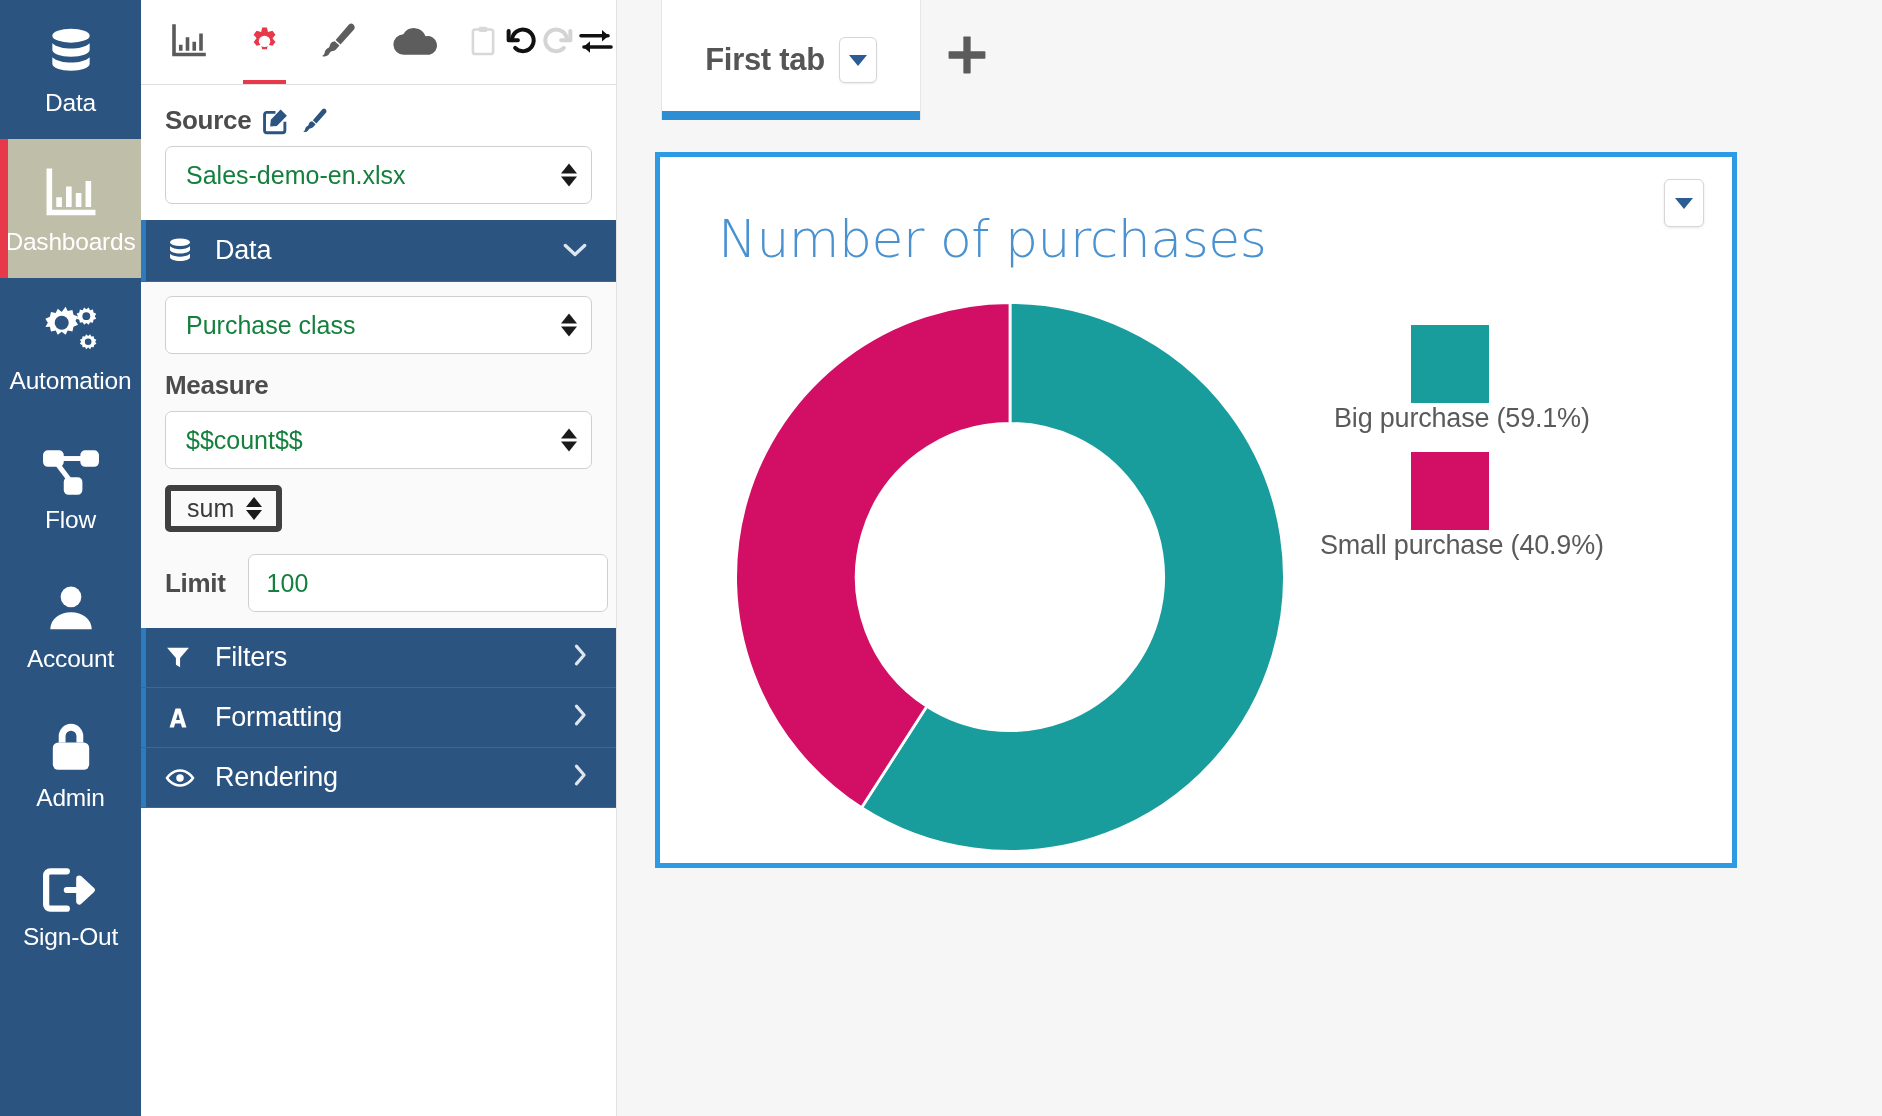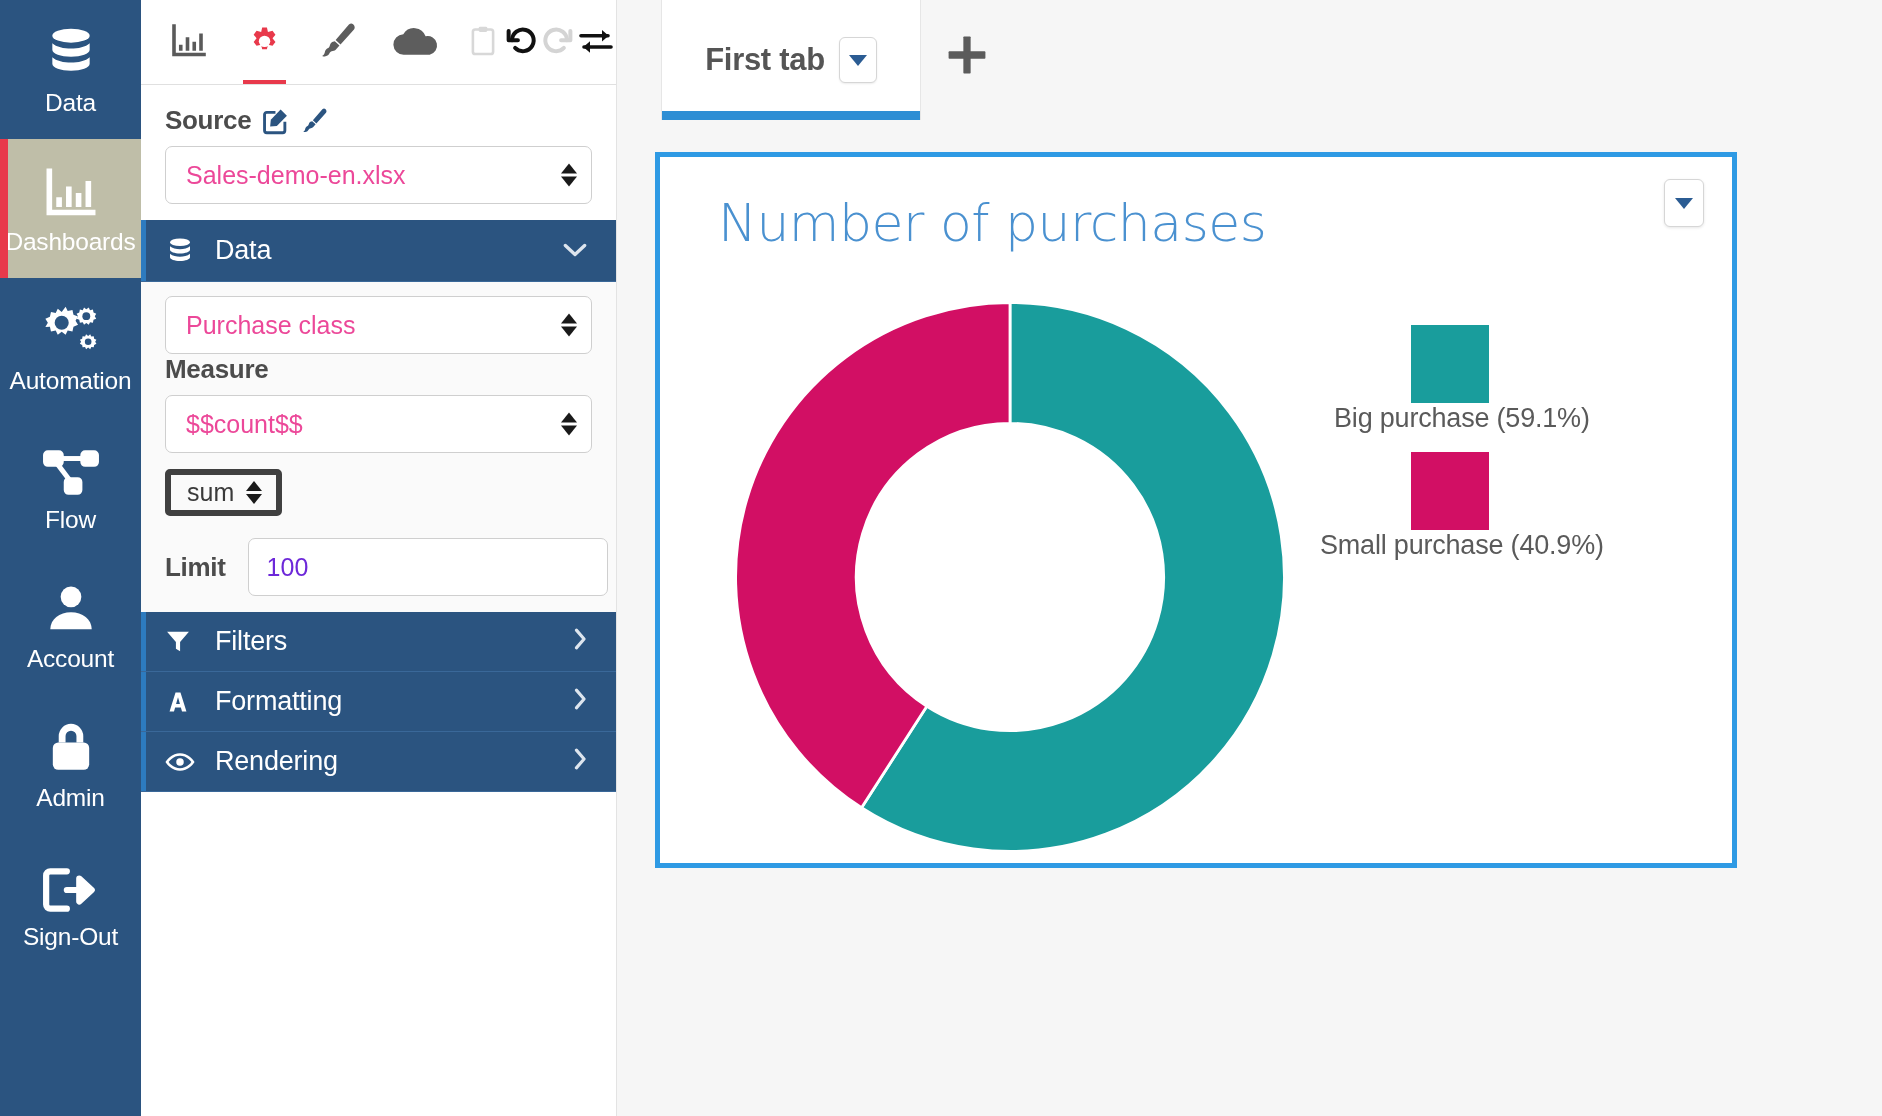--- a/index.html
+++ b/index.html
@@ -103,21 +103,21 @@
 
   .select-box {
     position: relative;
     height: 58px;
     border: 1px solid #cfcfcf;
     border-radius: 7px;
     background: #ffffff;
     display: flex; align-items: center;
     padding: 0 48px 0 20px;
     font-size: 25px;
-    color: #ec4899;
+    color: #15803d;
     cursor: pointer;
     width: 100%;
   }
   .spin {
     position: absolute; right: 14px; top: 50%;
     transform: translateY(-50%);
     display: flex; flex-direction: column; gap: 3px;
   }
   .spin i {
     display: block; width: 0; height: 0;
@@ -151,21 +151,21 @@
     width: 188px; text-align: right; padding-right: 22px;
     letter-spacing: -0.3px;
   }
   .limit-input {
     flex: 1;
     height: 58px;
     border: 1px solid #cfcfcf;
     border-radius: 7px;
     background: #ffffff;
     padding: 0 18px;
-    font-size: 25px; color: #6d28d9;
+    font-size: 25px; color: #15803d;
     font-family: "Liberation Sans", sans-serif;
     outline: none;
   }
 
   
   .acc-head {
     height: 60px;
     background: #2B5480;
     display: flex; align-items: center;
     padding-left: 24px; padding-right: 28px;
@@ -264,21 +264,21 @@
     width: 40px; height: 48px;
     border: 1px solid #d6d6d6;
     border-radius: 6px;
     background: #fff;
     display: flex; align-items: center; justify-content: center;
     box-shadow: 0 1px 3px rgba(0,0,0,.10);
     cursor: pointer;
   }
   #chart-title {
     position: absolute;
-    left: 58px; top: 36px;
+    left: 58px; top: 52px;
     font-size: 52px;
     color: #4a91d0;
     font-family: "DejaVu Sans", sans-serif;
     font-weight: 300;
     letter-spacing: -0.5px;
     white-space: nowrap;
   }
   #donut-wrap {
     position: absolute;
     left: 70px; top: 140px;
@@ -515,21 +515,21 @@
 
       <div class="sect-plain">
         <div class="select-box">
           <span>Purchase class</span>
           <span class="spin">
               <i class="up"></i>
               <i class="dn"></i>
             </span>
         </div>
 
-        <div class="field-label" style="margin-top:0;">Measure</div>
+        <div class="field-label" style="margin-top:16px;">Measure</div>
         <div class="select-box">
           <span>$$count$$</span>
           <span class="spin">
               <i class="up"></i>
               <i class="dn"></i>
             </span>
         </div>
 
         <div class="agg-pill">
           <span>sum</span>

